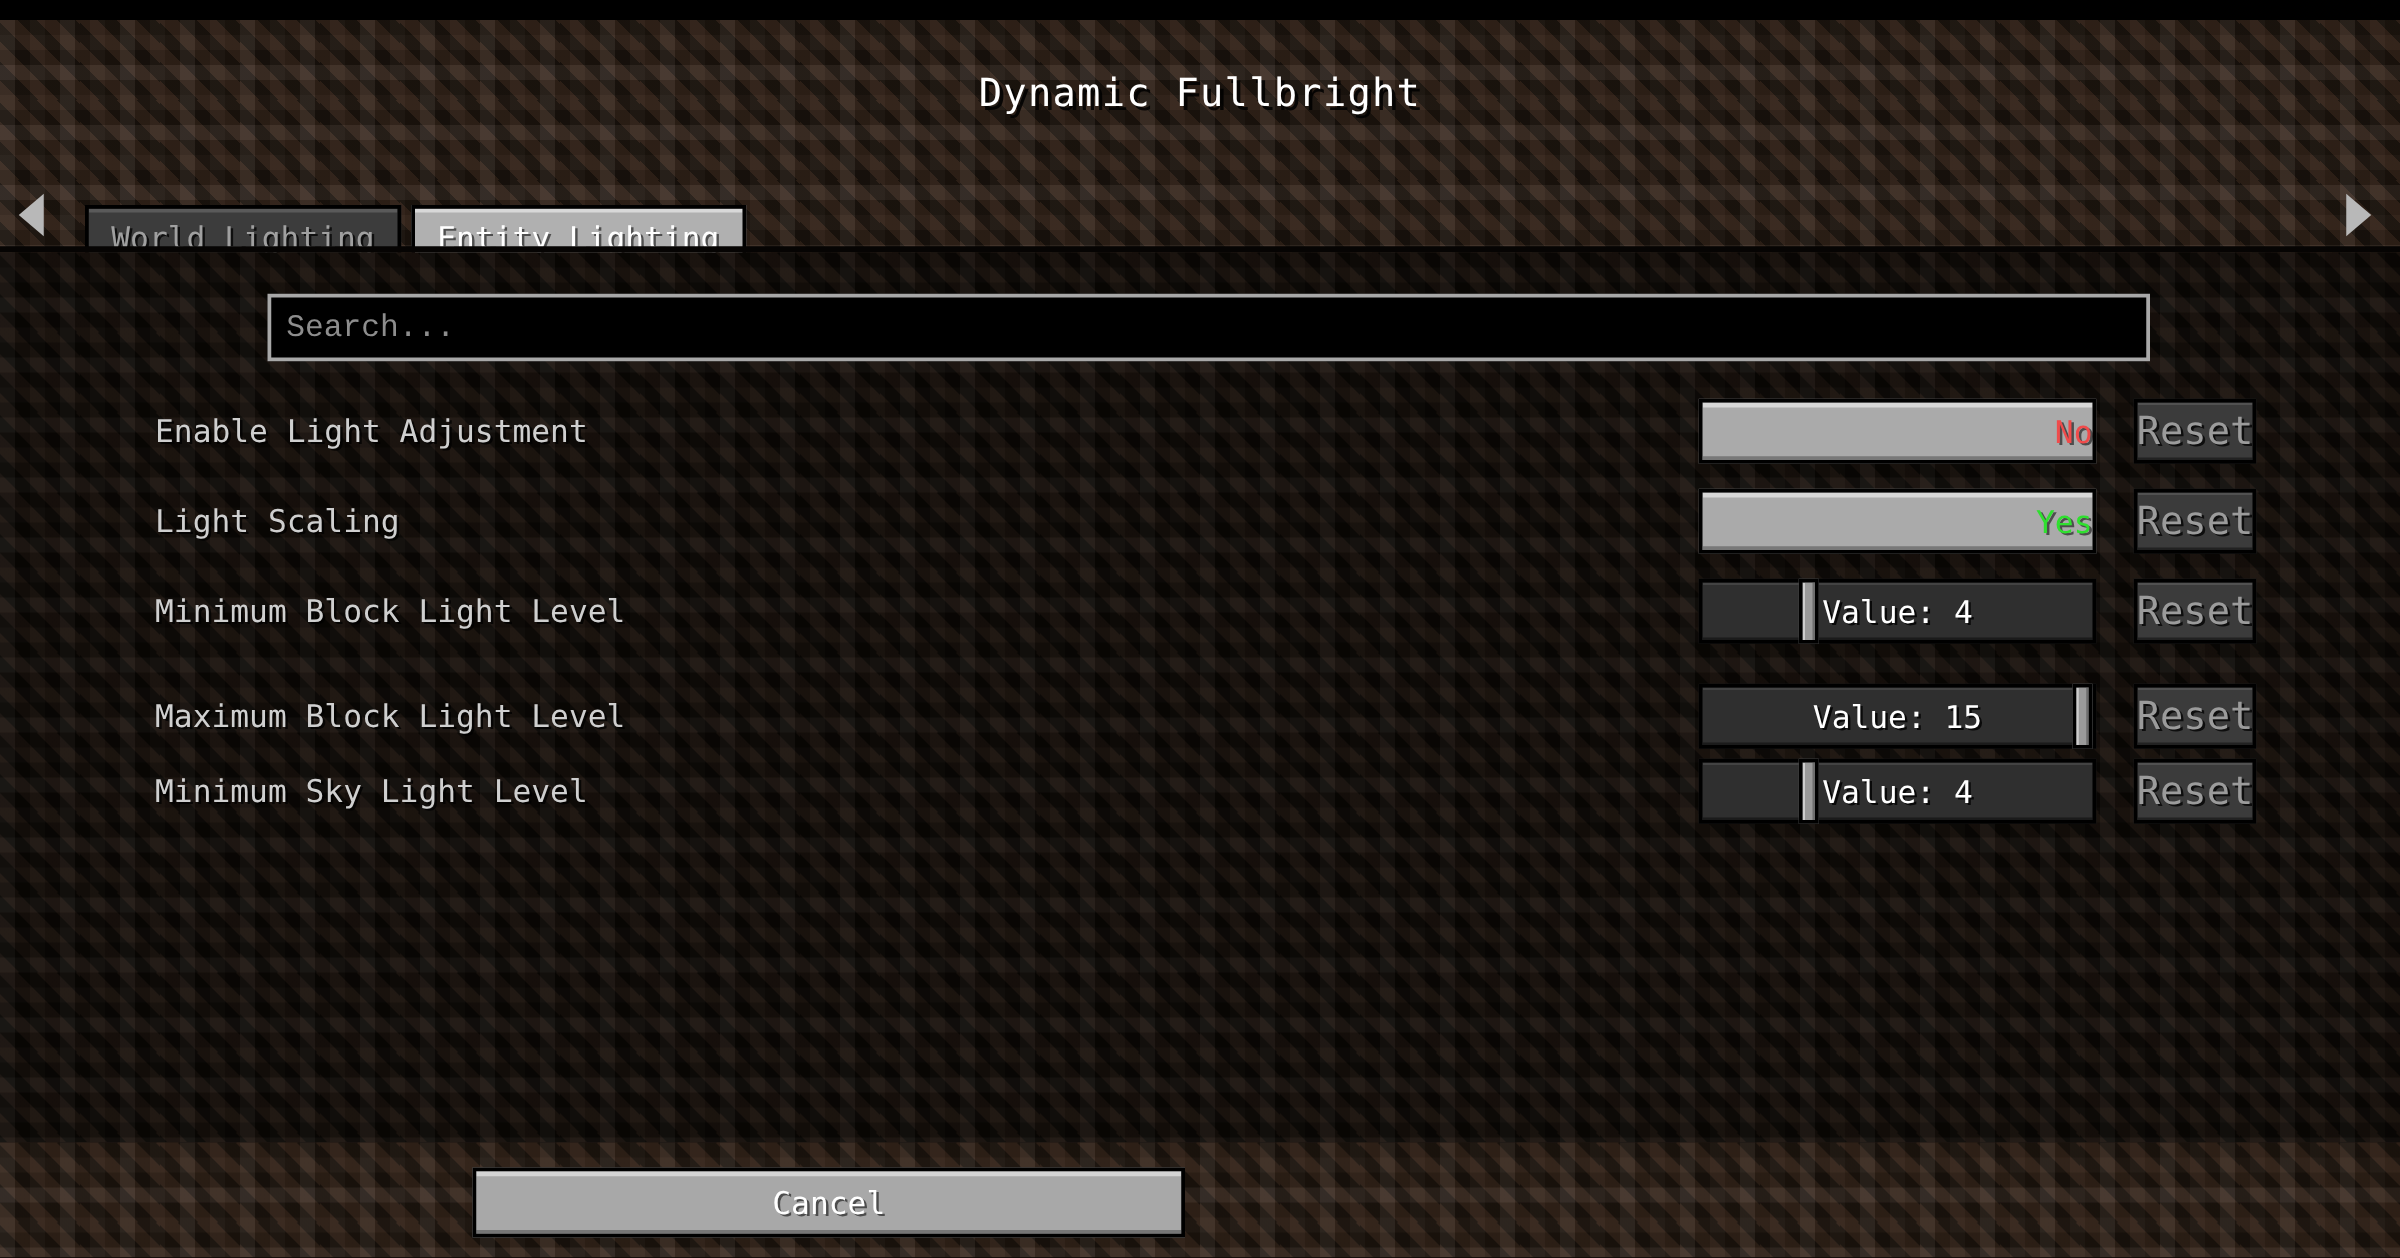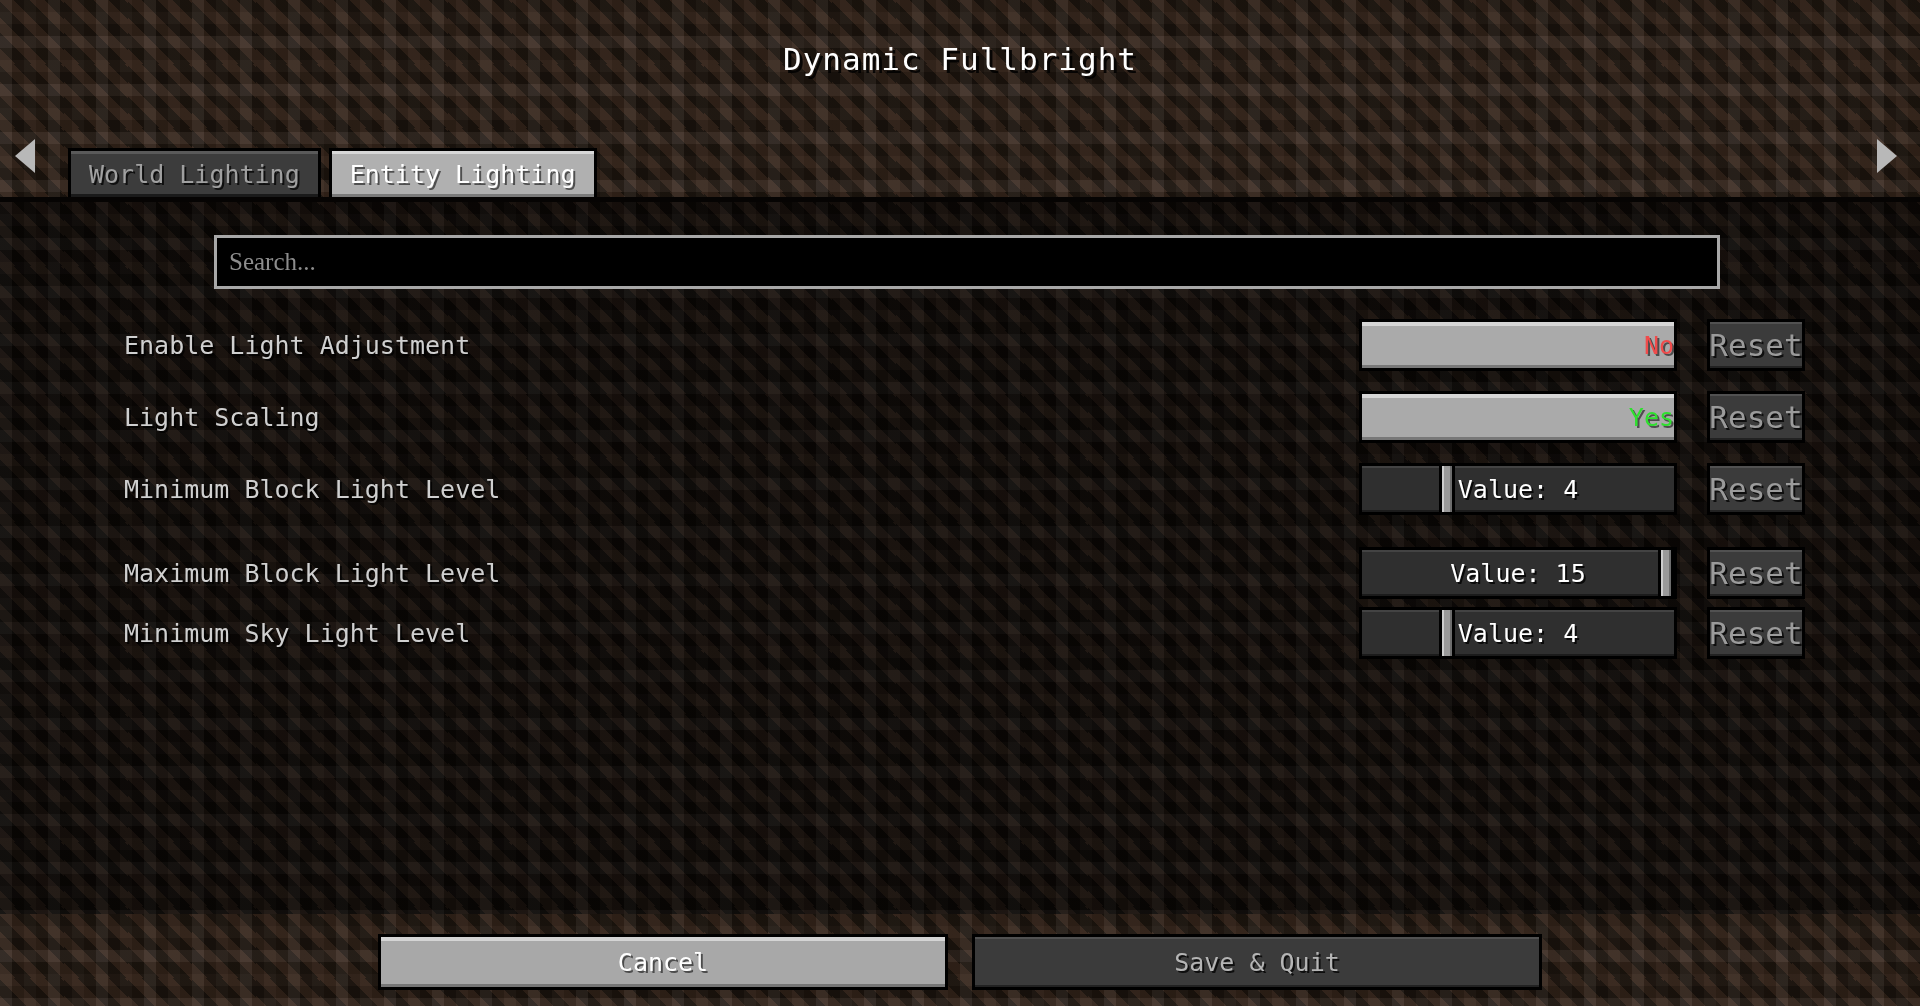--- a/index.html
+++ b/index.html
@@ -52,21 +52,21 @@
       repeating-linear-gradient(45deg,
         rgba(34,24,17,0.60) 0px, rgba(34,24,17,0.60) 11px,
         rgba(8,6,4,0.60) 11px, rgba(8,6,4,0.60) 22px);
     background-size: 48px 48px, 48px 48px, 64px 64px;
   }
 
   
   #app { position: relative; width: 1920px; height: 1006px; }
 
   #header {
-    position: absolute; left: 0; top: 0; width: 1920px; height: 202px;
+    position: absolute; left: 0; top: 16px; width: 1920px; height: 202px;
   }
   #header-divider {
     position: absolute; left: 0; top: 197px; width: 1920px; height: 5px;
     background: #060403;
   }
 
   #title {
     position: absolute; left: 0; top: 41px; width: 1920px;
     text-align: center;
     color: #ffffff;
@@ -134,21 +134,21 @@
     box-sizing: border-box;
     display: flex; align-items: center;
     cursor: text;
   }
   #search-input {
     width: 100%;
     background: transparent;
     border: 0; outline: 0;
     padding: 0 12px;
     color: #e0e0e0;
-    font-family: Liberation Serif, serif;
+    font-family: Liberation Mono, monospace;
     font-size: 25px;
   }
   #search-input::placeholder { color: #8d8d8d; opacity: 1; }
 
   
   .option-row {
     position: absolute;
     left: 0; width: 1867px; height: 52px;
   }
   .option-label {
@@ -352,18 +352,15 @@
         </div>
       </div>
 
   </div>
 
   <div id="footer-divider"></div>
   <div id="footer" class="dirt">
     <div id="cancel-button" class="footer-btn">
       <span>Cancel</span>
     </div>
-    <div id="save-quit-button" class="footer-btn">
-      <span>Save &amp; Quit</span>
-    </div>
   </div>
 
 </div>
 
 </body></html>

